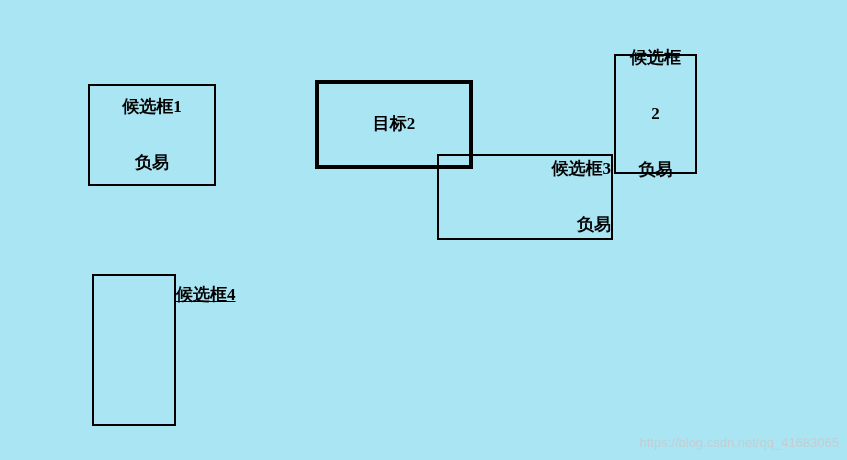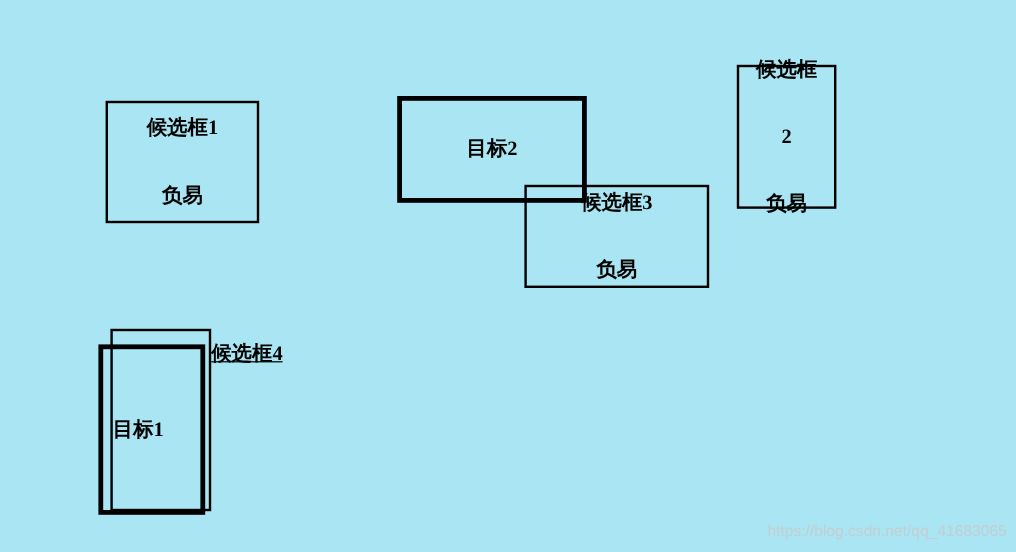--- a/index.html
+++ b/index.html
@@ -26,22 +26,22 @@
     font-weight: bold;
     color: #000;
     line-height: 1.65;
     text-align: center;
     gap: 28px;
   }
   .box.thick { border-width: 4px; }
 
   
   .candidate1 { left: 88px;  top: 84px;  width: 128px; height: 102px; }
-  .target2    { left: 315px; top: 80px;  width: 158px; height: 89px; margin-left: 16px;  }
-  .candidate3 { left: 437px; top: 154px; width: 154px; height: 86px;  }
+  .target2    { left: 315px; top: 80px;  width: 158px; height: 89px;  }
+  .candidate3 { left: 437px; top: 154px; width: 176px; height: 86px; align-items: flex-end;  }
   .candidate2 { left: 614px; top: 54px;  width: 83px;  height: 120px; }
   .candidate4 { left: 92px;  top: 274px; width: 84px;  height: 152px; }
   .target1 {
     left: 82px; top: 287px; width: 89px; height: 142px;
     align-items: flex-start;
     padding-left: 8px;
     text-align: left;
   }
 
   .floating-label {
@@ -88,23 +88,20 @@
   </div>
 
   <div class="box candidate2">
     <span>候选框</span>
     <span>2</span>
     <span>负易</span>
   </div>
 
   <div class="box candidate4"></div>
 
-  <div class="box thick target1">
-    <span>目标1</span>
-  </div>
 
   <div class="floating-label">
     <span class="line">候选框4</span>
   </div>
 
   <div class="watermark">https://blog.csdn.net/qq_41683065</div>
 
 </div>
 
 </body></html>

